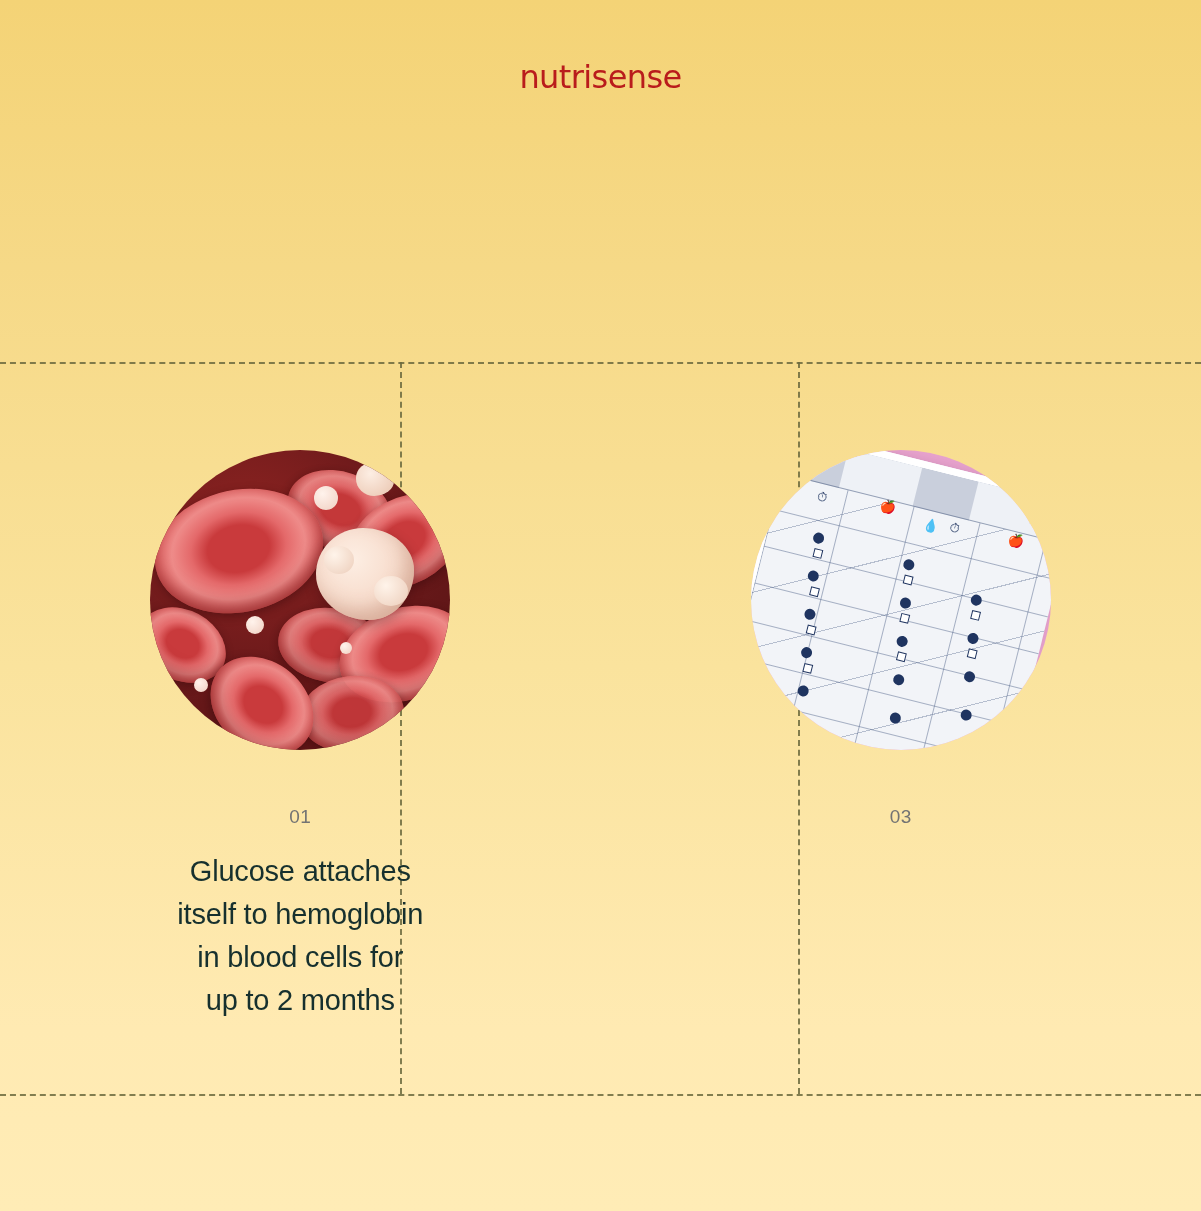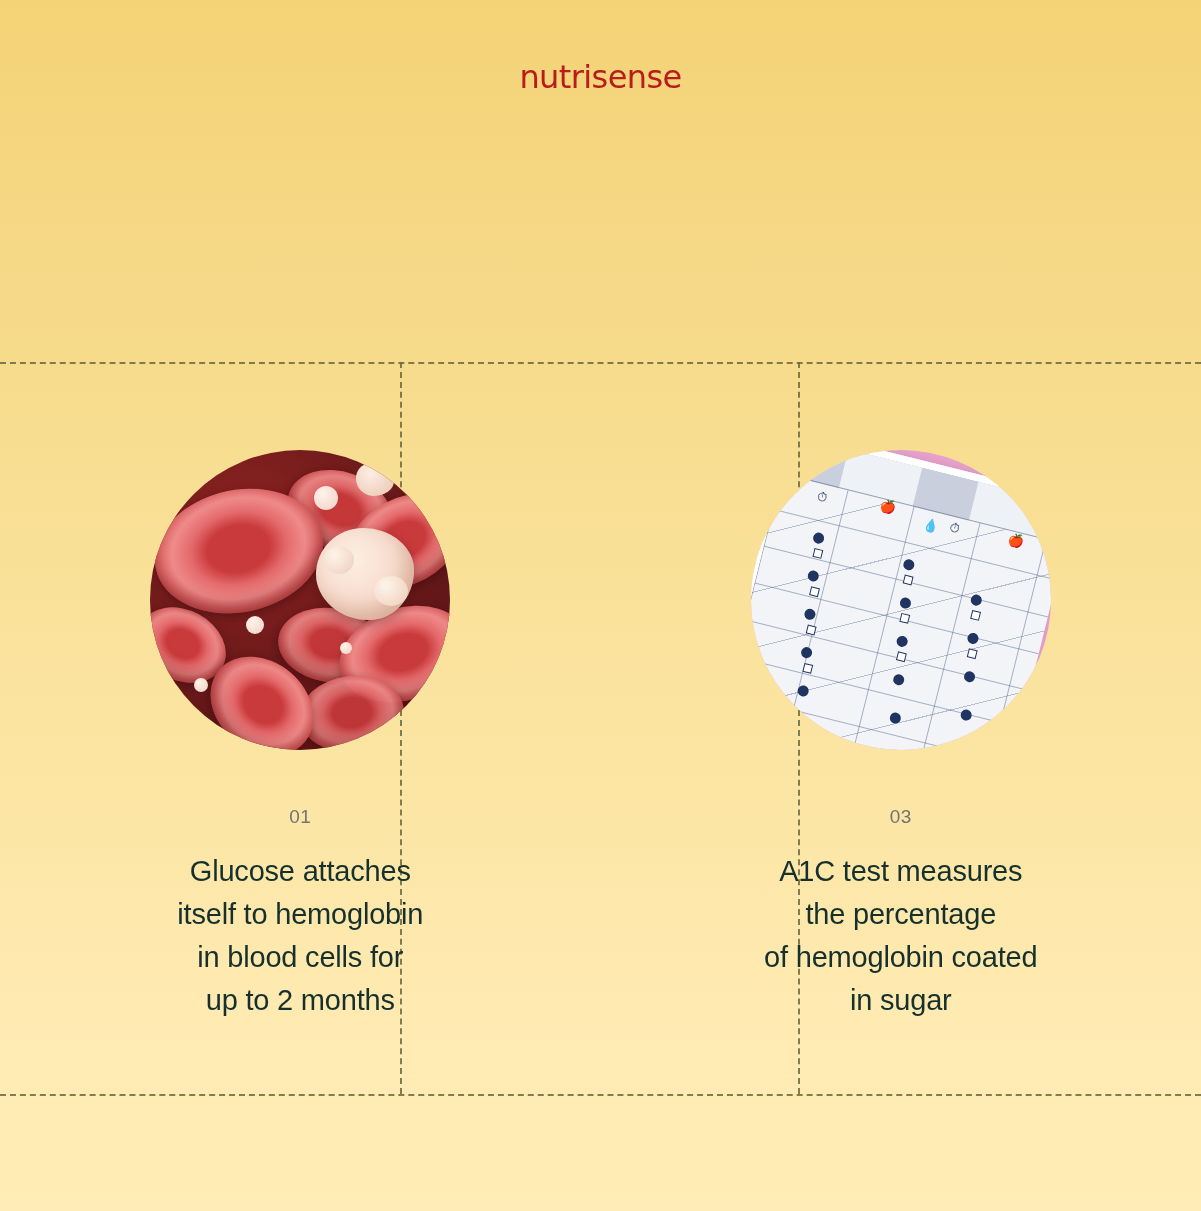--- a/index.html
+++ b/index.html
@@ -380,21 +380,17 @@
           <div class="minibox" style="left:62px;  top:180px;"></div>
           <div class="minibox" style="left:68px;  top:218px;"></div>
           <div class="minibox" style="left:144px; top:108px;"></div>
           <div class="minibox" style="left:150px; top:146px;"></div>
           <div class="minibox" style="left:156px; top:184px;"></div>
           <div class="minibox" style="left:218px; top:126px;"></div>
           <div class="minibox" style="left:224px; top:164px;"></div>
         </div>
       </div>
       <div class="step-no">03</div>
-      <div class="step-text">A1C test measures
-the percentage
-of hemoglobin coated
-in sugar</div>
     </div>
 
 
   </div>
 </div>
 
 </body></html>

